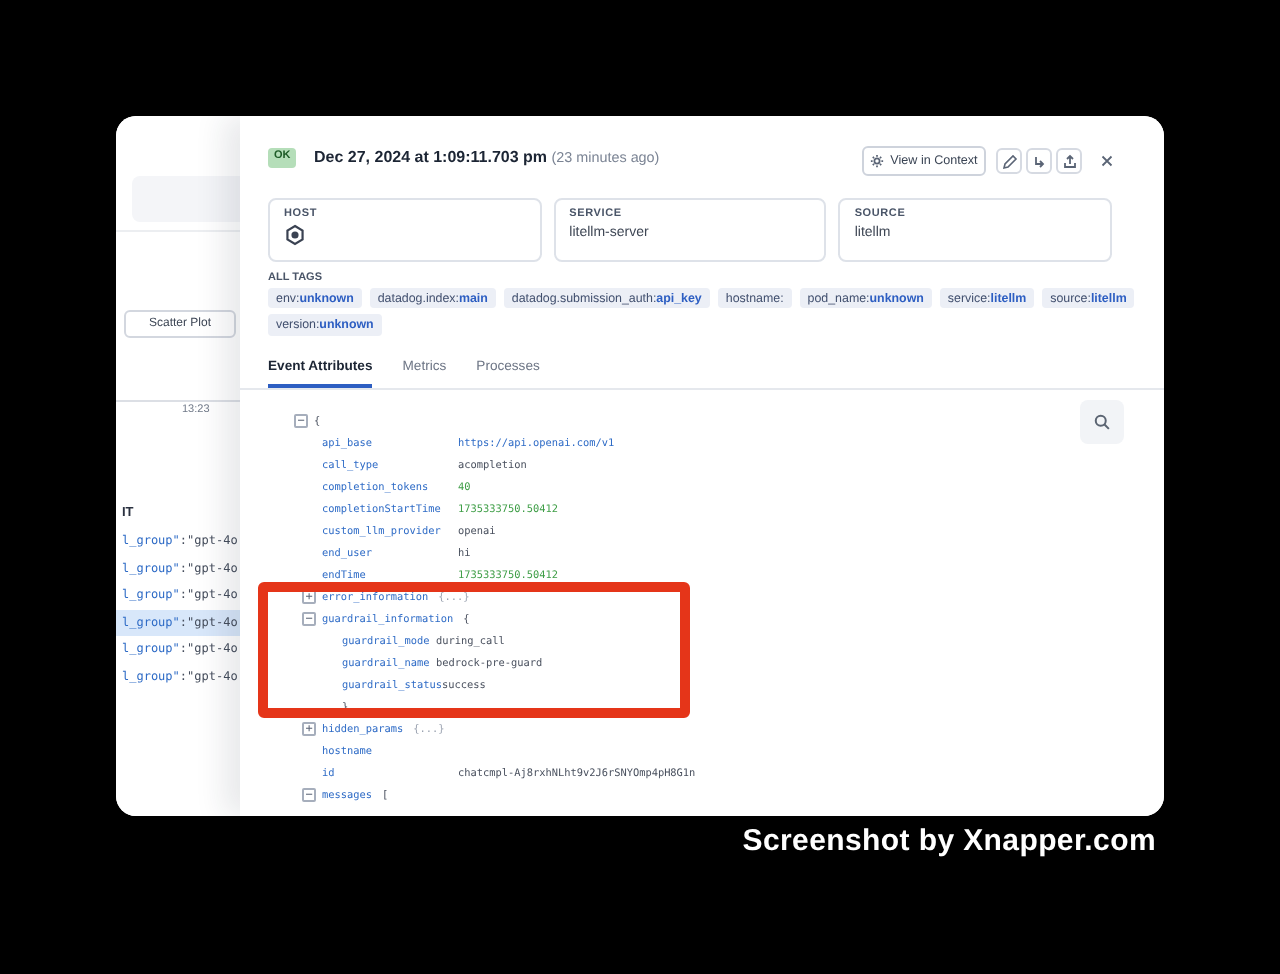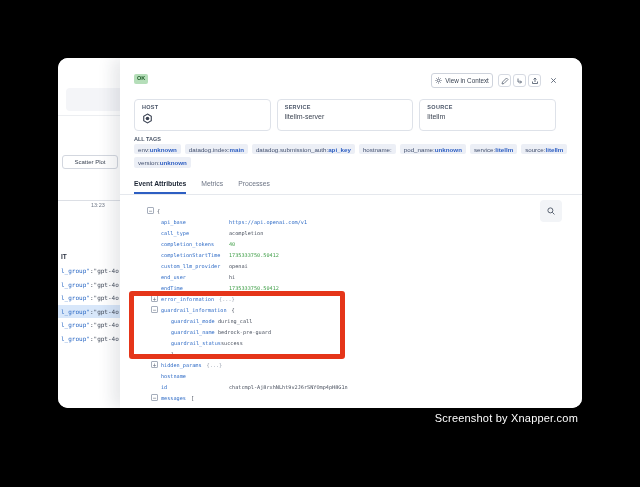--- a/index.html
+++ b/index.html
@@ -75,21 +75,21 @@
   .v{white-space:pre;color:#49505e;}
   .t-number .v{color:#3f9e47;}
   .t-link .v{color:#2e6bc6;}
   .t-collapsed .v{color:#9aa2b0;}
   .t-object .k,.t-collapsed .k{min-width:0;margin-right:5px;}
   .t-brace .k{min-width:0;margin:0;}
 
   .hl-box{position:absolute;left:9px;top:233px;width:216px;height:68px;border:5px solid #e53519;
           border-radius:3px;box-sizing:border-box;z-index:5;pointer-events:none;}
 
-  .caption{position:absolute;right:62px;top:412px;color:#fff;font-weight:normal;font-size:11px;letter-spacing:.2px;}
+  .caption{position:absolute;right:62px;top:412px;color:#fff;font-weight:bold;font-size:15px;letter-spacing:.2px;}
 </style>
 </head>
 <body>
 
 <div id="screen">
   <div id="window">
 
     <div id="left-page">
       <div class="lp-gray"></div>
       <div class="lp-div"></div>
@@ -122,20 +122,24 @@
           <div class="lp-row">
             <span class="lpk">l_group"</span><span class="lpv">:"gpt-4o</span>
           </div>
 
       </div>
     </div>
 
     <div id="panel">
 
       <span class="status-badge">OK</span>
+      <div class="evt-title">
+        <span>Dec 27, 2024 at 1:09:11.703 pm</span>
+        <span class="evt-rel">(23 minutes ago)</span>
+      </div>
 
       <div class="btn-context">
         <svg width="7" height="7" viewBox="0 0 16 16">
           <circle cx="8" cy="8" r="3" fill="none" stroke="#5a6475" stroke-width="2"></circle>
           <g stroke="#5a6475" stroke-width="2">
             <line x1="8" y1="1" x2="8" y2="3"></line>
               <line x1="8" y1="13" x2="8" y2="15"></line>
             <line x1="1" y1="8" x2="3" y2="8"></line>
               <line x1="13" y1="8" x2="15" y2="8"></line>
             <line x1="3.2" y1="3.2" x2="4.6" y2="4.6"></line>

